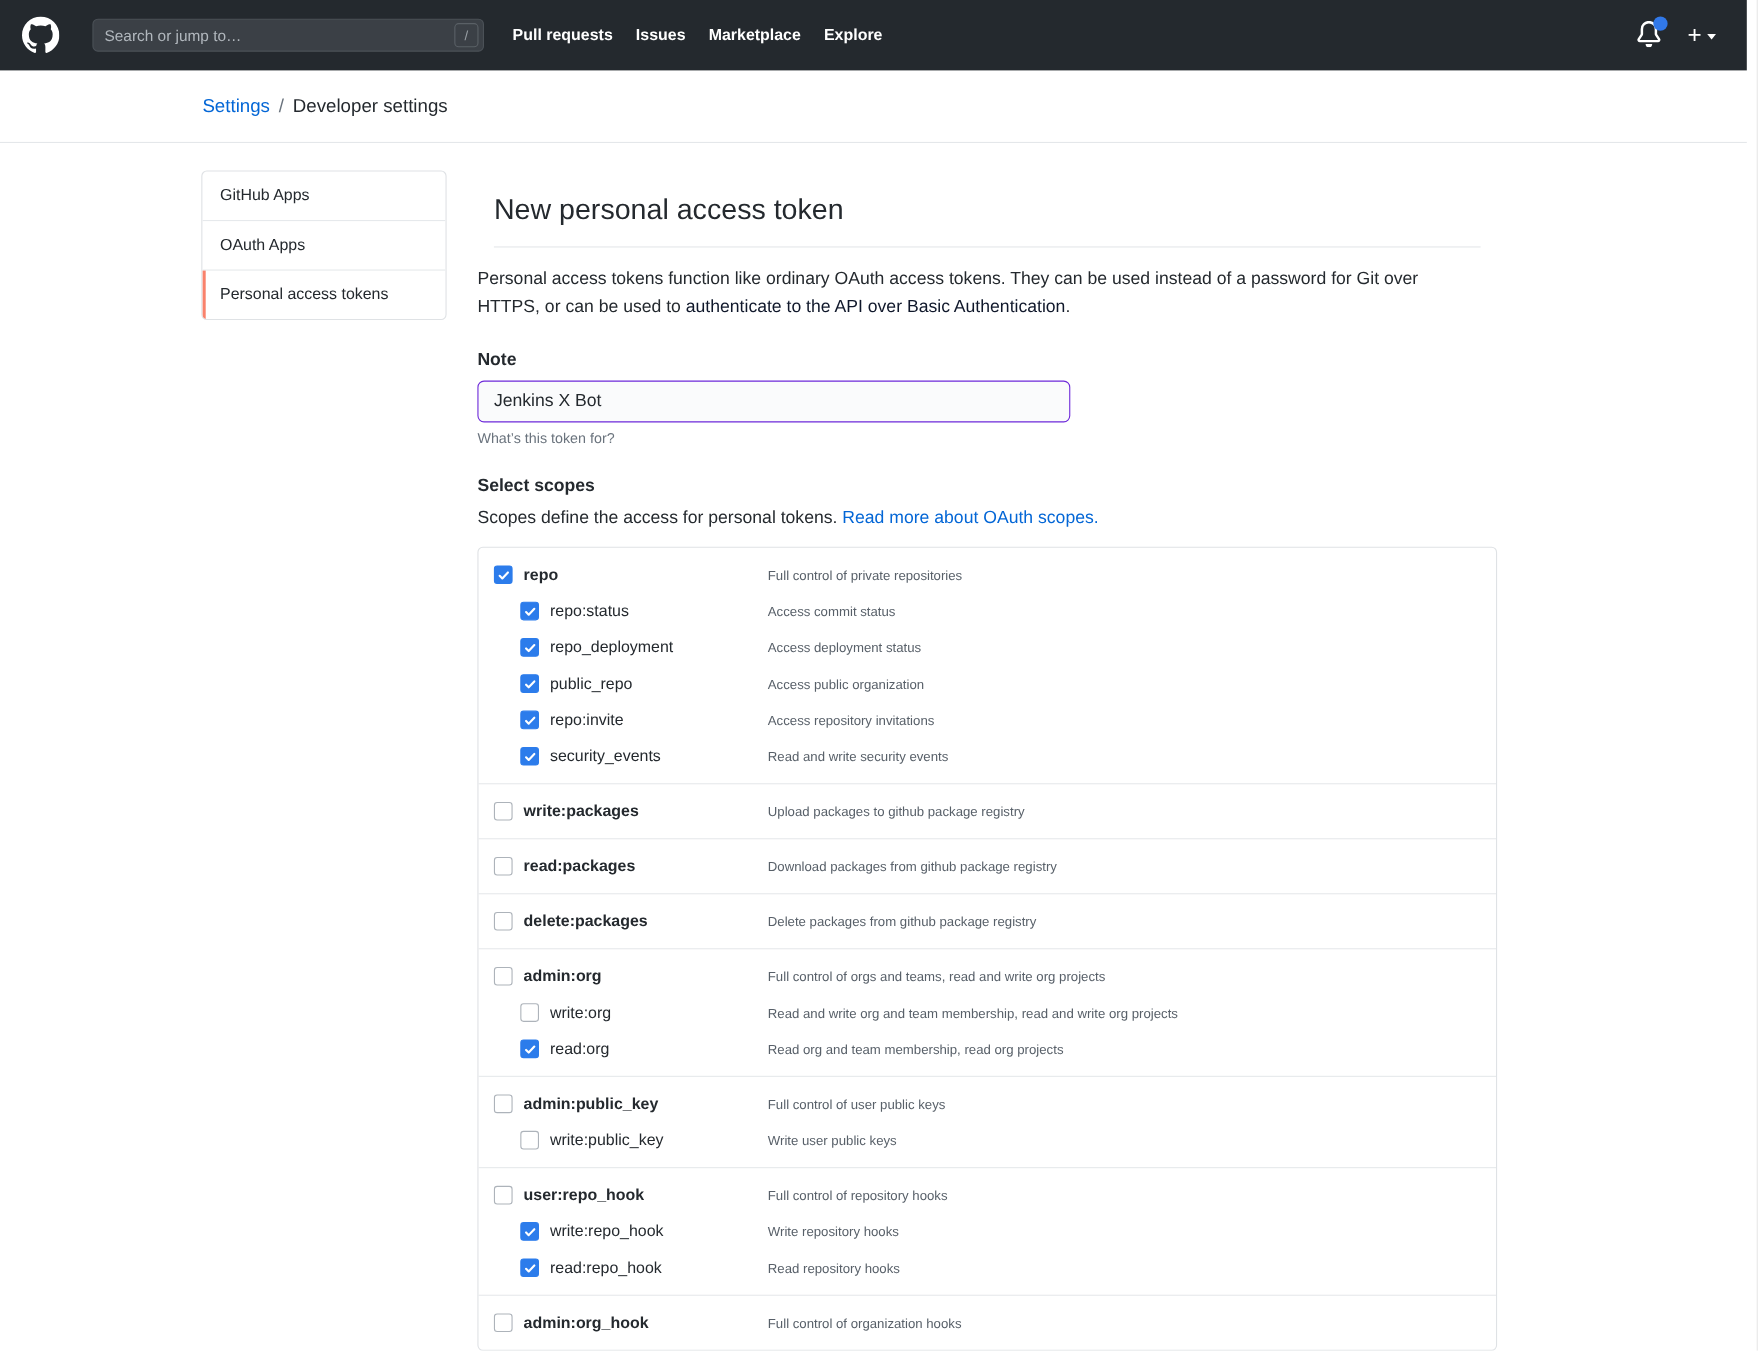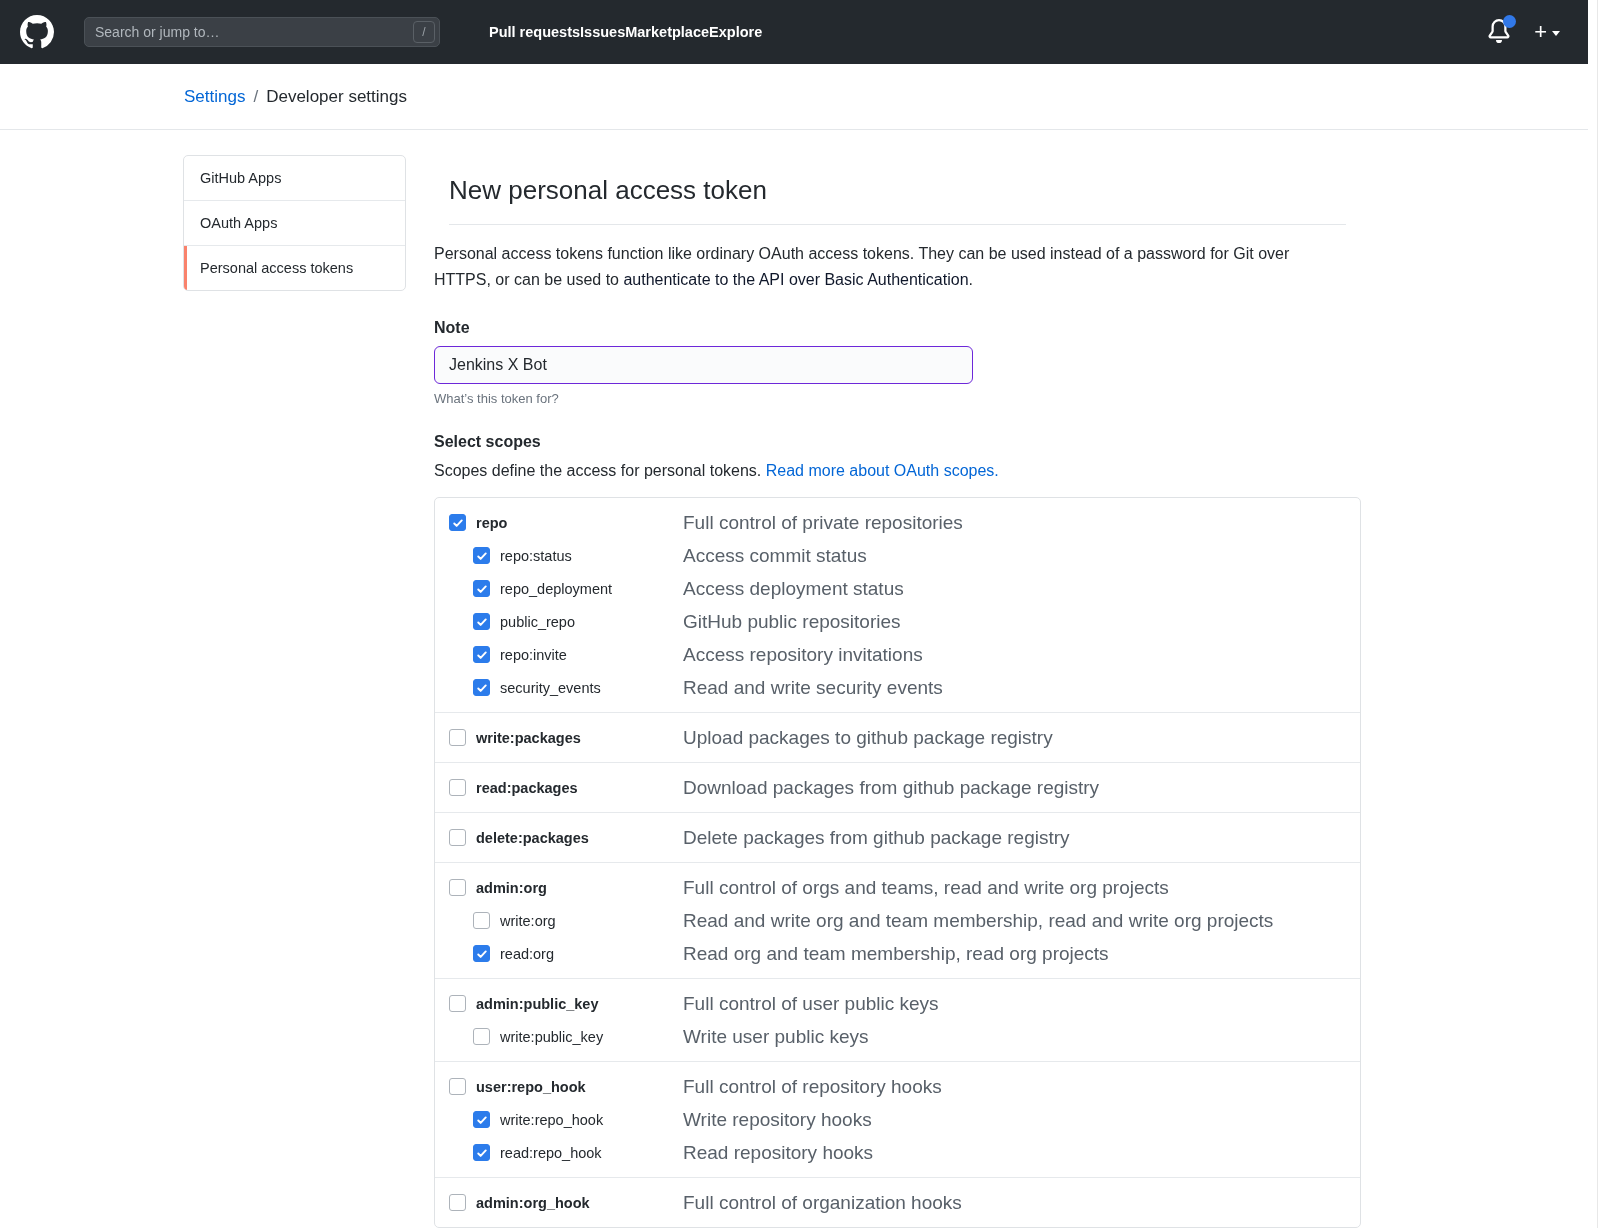--- a/index.html
+++ b/index.html
@@ -24,21 +24,21 @@
     width:100%; height:30px; background:#3b4046; border:1px solid #4b5157;
     border-radius:5px; color:#c6cbd1; font-size:14px; padding:0 34px 0 10px;
     font-family:inherit; outline:none;
   }
   .search-input::placeholder { color:#b1b7bd; opacity:1; }
   .slash-hint {
     position:absolute; right:5px; top:4px; width:22px; height:22px;
     border:1px solid #5a6066; border-radius:4px; color:#9aa0a6;
     font-size:12px; display:flex; align-items:center; justify-content:center;
   }
-  .nav { display:flex; align-items:center;margin-left:23px; }
+  .nav { display:flex; gap:21px; align-items:center; }
   .nav a {
     color:#ffffff; text-decoration:none; font-weight:700; font-size:14.5px;
     white-space:nowrap;
   }
   .header-right { margin-left:auto; display:flex; align-items:center; gap:22px; padding-right:24px; }
   .bell-wrap { position:relative; width:25px; height:26px; }
   .bell-wrap svg { width:24px; height:24px; fill:#fff; }
   .notif-dot {
     position:absolute; top:-4px; right:-4px; width:13px; height:13px;
     border-radius:50%; background:#3178e8;
@@ -103,21 +103,21 @@
   .scope-row.sub { padding-left:38px; }
   .cb {
     width:17px; height:17px; border-radius:3px; margin-right:10px; flex:0 0 auto;
     border:1px solid #adb3ba; background:#fff; display:flex; align-items:center; justify-content:center;
     cursor:pointer;
   }
   .cb.checked { background:#2c7ceb; border-color:#2c7ceb; }
   .cb svg { width:12px; height:12px; display:block; }
   .scope-name { font-size:14.5px; color:#24292e; cursor:pointer; }
   .scope-name.top { font-weight:700; }
-  .scope-desc { position:absolute; left:248px; font-size:19px; color:#586069; white-space:nowrap; }
+  .scope-desc { position:absolute; left:263px; font-size:12px; color:#586069; white-space:nowrap; }
 </style>
 </head>
 <body>
 
 <div class="header">
   <span class="logo">
     <svg viewBox="0 0 16 16" aria-hidden="true">
         <path fill-rule="evenodd" d="M8 0C3.58 0 0 3.58 0 8c0 3.54 2.29 6.53 5.47 7.59.4.07.55-.17.55-.38 0-.19-.01-.82-.01-1.49-2.01.37-2.53-.49-2.69-.94-.09-.23-.48-.94-.82-1.13-.28-.15-.68-.52-.01-.53.63-.01 1.08.58 1.23.82.72 1.21 1.87.87 2.33.66.07-.52.28-.87.51-1.07-1.78-.2-3.64-.89-3.64-3.95 0-.87.31-1.59.82-2.15-.08-.2-.36-1.02.08-2.12 0 0 .67-.21 2.2.82.64-.18 1.32-.27 2-.27s1.36.09 2 .27c1.53-1.04 2.2-.82 2.2-.82.44 1.1.16 1.92.08 2.12.51.56.82 1.27.82 2.15 0 3.07-1.87 3.75-3.65 3.95.29.25.54.73.54 1.48 0 1.07-.01 1.93-.01 2.2 0 .21.15.46.55.38A8.01 8.01 0 0 0 16 8c0-4.42-3.58-8-8-8z"></path>
       </svg>
   </span>
@@ -207,21 +207,21 @@
             <span class="scope-name">repo_deployment</span>
             <span class="scope-desc">Access deployment status</span>
           </div>
           <div class="scope-row sub">
             <span class="cb checked">
               <svg viewBox="0 0 16 16">
                 <path fill="none" stroke="#fff" stroke-width="2.6" stroke-linecap="round" stroke-linejoin="round" d="M3 8.6l3.2 3.2L13 4.6"></path>
               </svg>
             </span>
             <span class="scope-name">public_repo</span>
-            <span class="scope-desc">GitHub public repositories</span>
+            <span class="scope-desc">Access public organization</span>
           </div>
           <div class="scope-row sub">
             <span class="cb checked">
               <svg viewBox="0 0 16 16">
                 <path fill="none" stroke="#fff" stroke-width="2.6" stroke-linecap="round" stroke-linejoin="round" d="M3 8.6l3.2 3.2L13 4.6"></path>
               </svg>
             </span>
             <span class="scope-name">repo:invite</span>
             <span class="scope-desc">Access repository invitations</span>
           </div>

